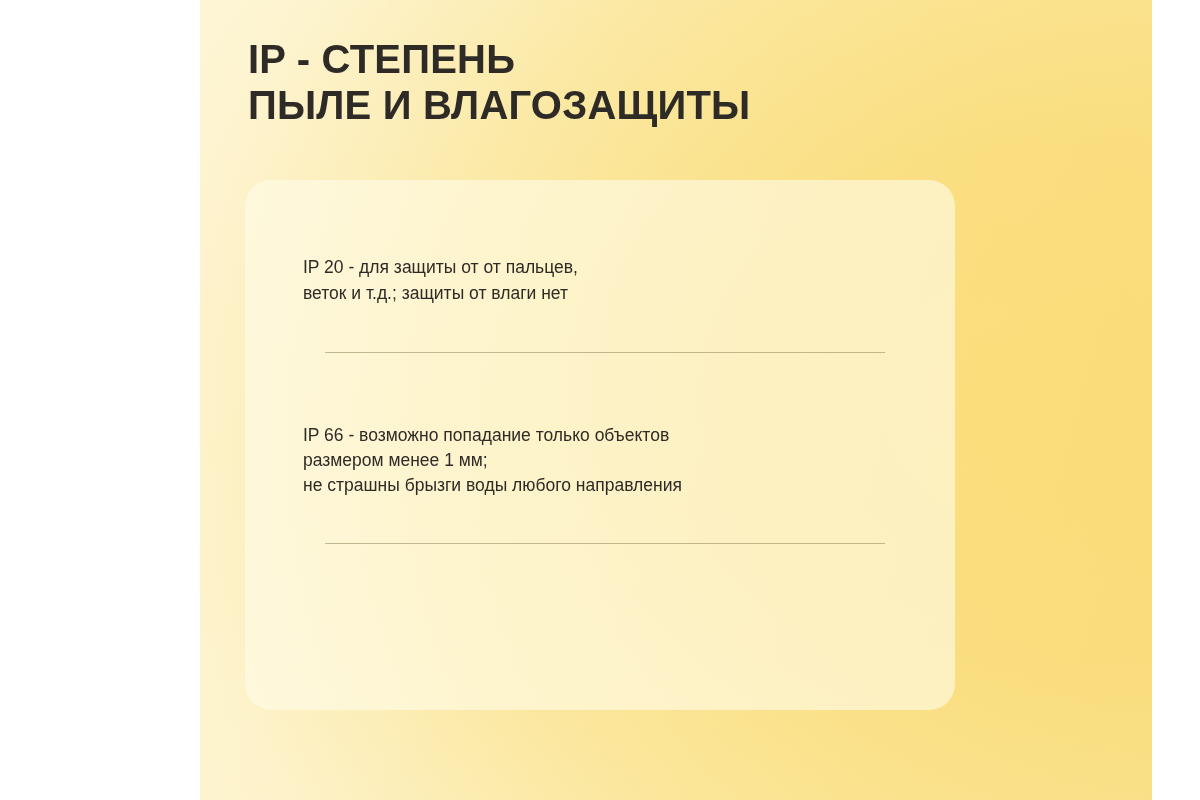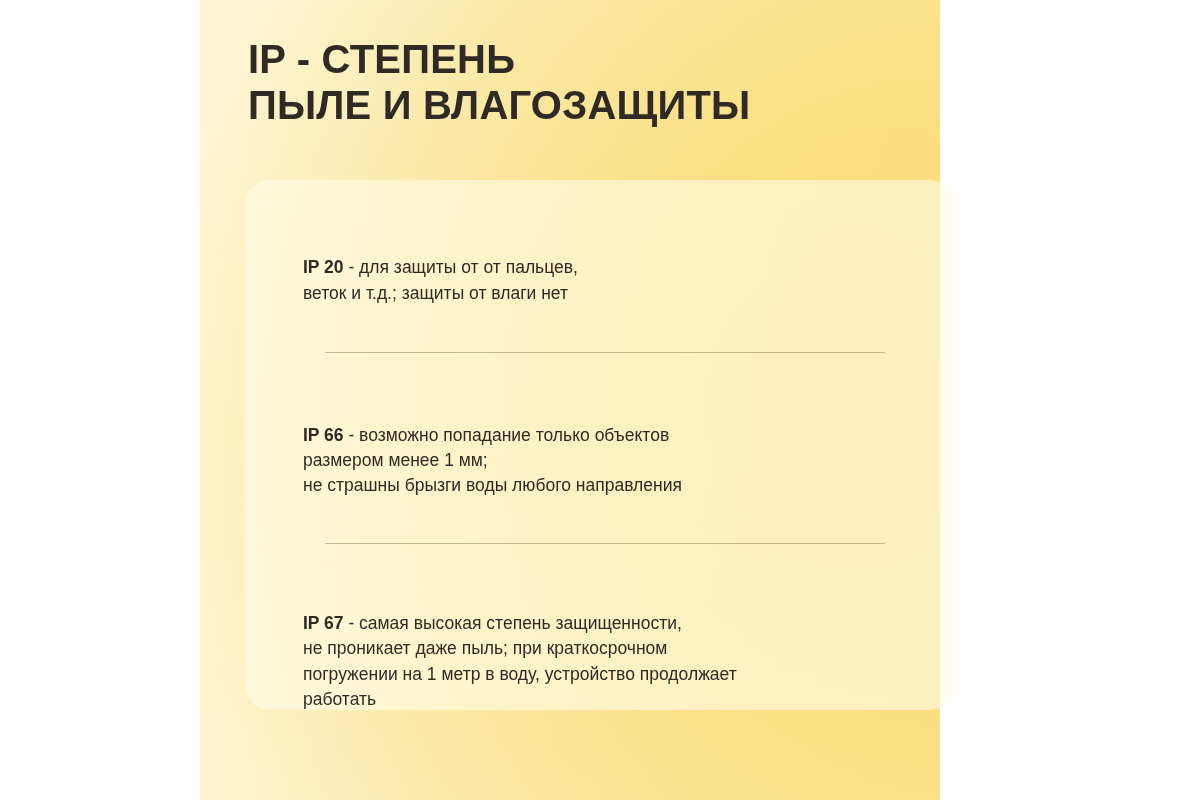--- a/index.html
+++ b/index.html
@@ -17,21 +17,21 @@
     height: 800px;
     background: #ffffff;
     overflow: hidden;
   }
 
   
   .poster {
     position: absolute;
     left: 200px;
     top: 0;
-    width: 740px;
+    width: 952px;
     height: 800px;
     background: radial-gradient(120% 115% at 88% 50%, #fbdf7e 0%, #fadf83 28%, #fbe79c 55%, #fdf0c0 78%, #fdf3cd 100%);
   }
 
   .poster::after {
     content: "";
     position: absolute;
     inset: 0;
     background: linear-gradient(105deg, rgba(255,255,255,0.30) 0%, rgba(255,255,255,0.06) 38%, rgba(250,215,110,0.10) 70%, rgba(247,208,95,0.22) 100%);
     pointer-events: none;
@@ -71,21 +71,21 @@
   }
 
   .entry {
     color: #2e2b27;
     font-size: 17.5px;
     line-height: 1.45;
     white-space: pre-line;
   }
 
   .entry .code {
-    font-weight: bold;
+    font-weight: normal;
     text-align: right;
   }
 
   .entry-1 { margin-top: 6px; }
   .entry-2 { margin-top: 0; }
   .entry-3 { margin-top: 0; }
 
   .divider {
     height: 1px;
     background: #b9ab84;
@@ -123,24 +123,18 @@
         <div class="entry entry-2">
           <span class="code">IP 66</span><span> -  возможно попадание только объектов
 размером менее 1 мм;
 не страшны брызги воды любого направления</span>
         </div>
 
         <div class="gap-c"></div>
         <div class="divider"></div>
         <div class="gap-d"></div>
 
-        <div class="entry entry-3">
-          <span class="code">IP 67</span><span> - самая высокая степень защищенности,
-не проникает даже пыль; при краткосрочном
-погружении на 1 метр в воду, устройство продолжает
-работать</span>
-        </div>
 
       </div>
     </div>
 
   </div>
 </div>
 
 </body></html>

